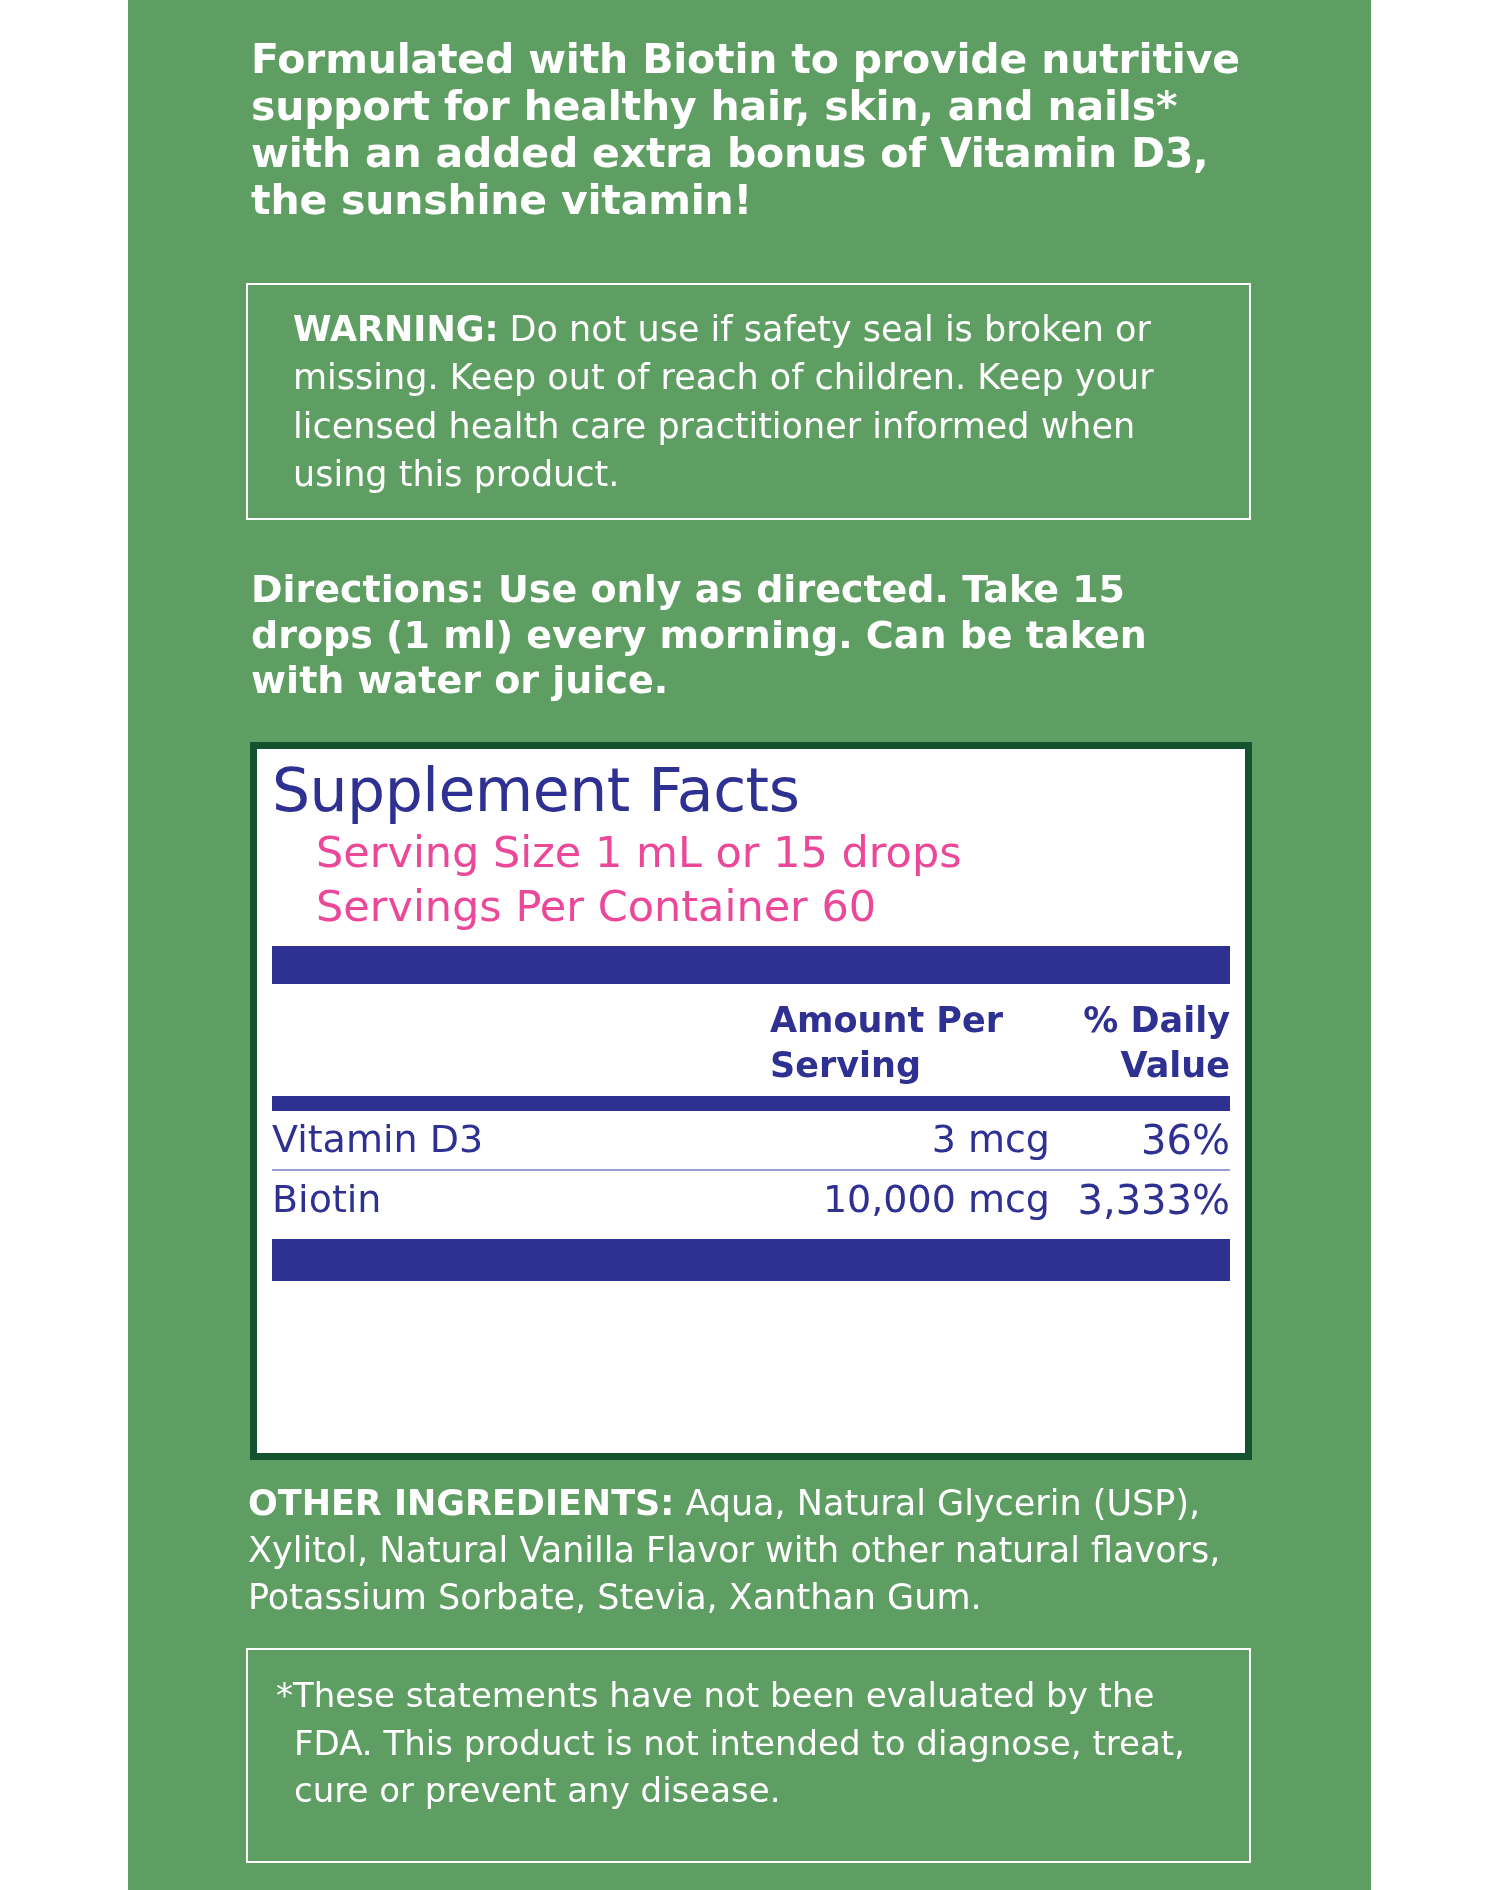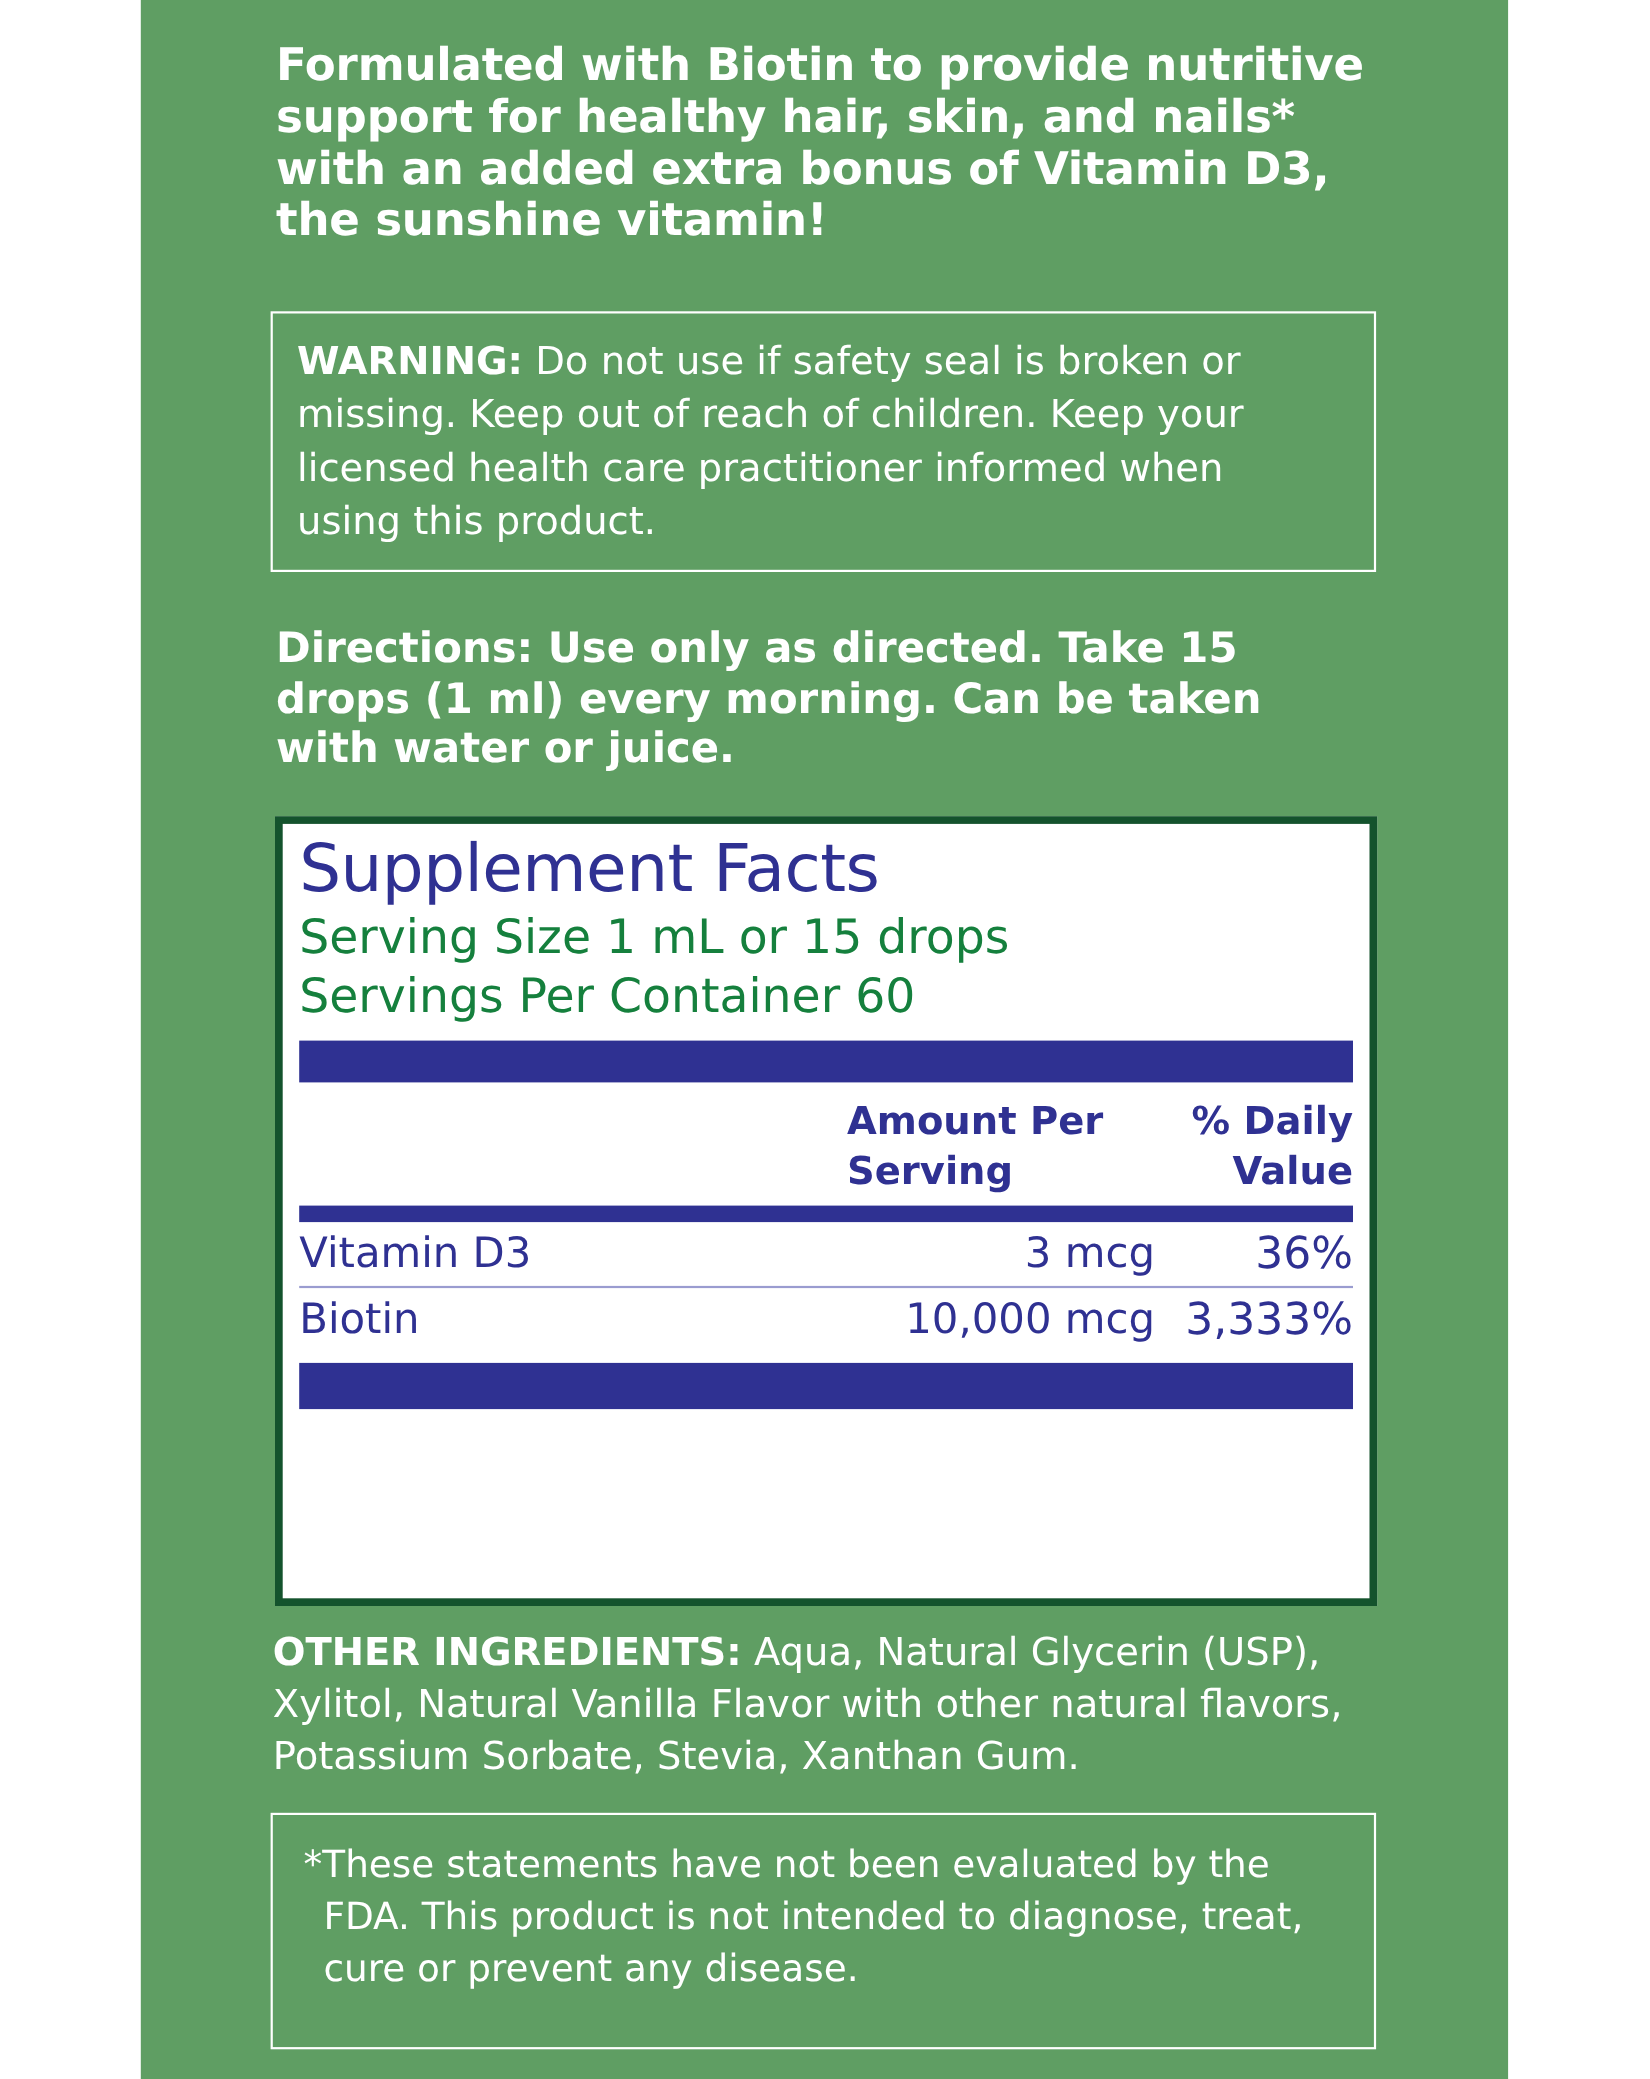--- a/index.html
+++ b/index.html
@@ -54,21 +54,21 @@
     position: absolute;
     left: 118px;
     top: 283px;
     width: 1005px;
     height: 237px;
     border: 2px solid #ffffff;
     box-sizing: border-box;
   }
   .warning-text {
     position: absolute;
-    left: 22px;
+    left: 45px;
     top: 20px;
     width: 940px;
     color: #ffffff;
     font-size: 35px;
     line-height: 1.38;
   }
   .warning-text b {
     font-weight: bold;
   }
 
@@ -103,24 +103,25 @@
     bottom: 10px;
   }
   .facts-title {
     color: #2f3192;
     font-size: 60px;
     line-height: 1.05;
     font-family: "DejaVu Sans", sans-serif;
     letter-spacing: -0.5px;
   }
   .facts-serving {
-    color: #15803d;
+    color: #ec4899;
     font-size: 43px;
     line-height: 1.12;
     margin-top: 6px;
+    margin-left: 44px;
   }
   .bar-thick {
     height: 38px;
     background: #2f3192;
     margin-top: 16px;
   }
   .head-row {
     position: relative;
     height: 112px;
   }

